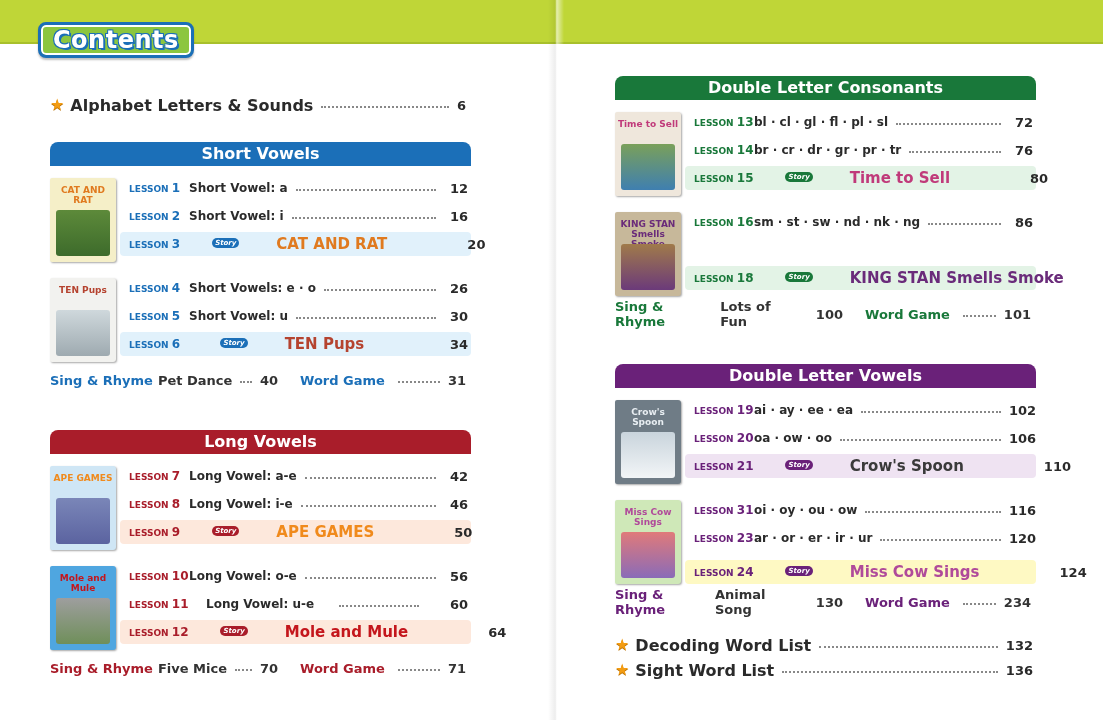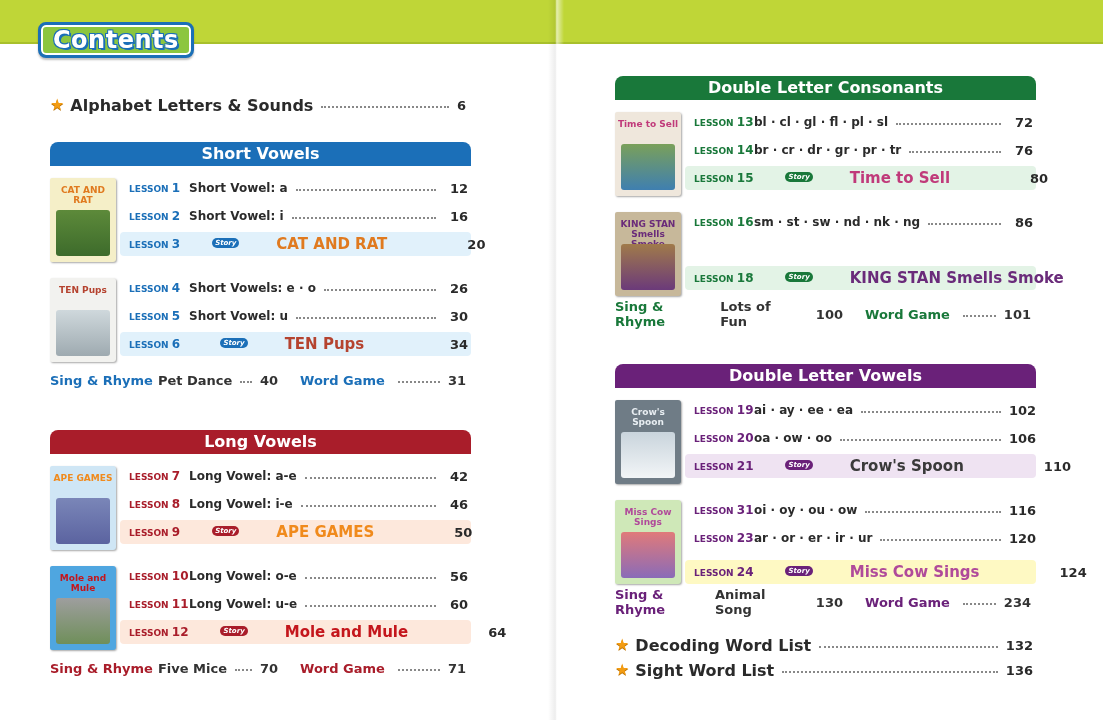--- a/index.html
+++ b/index.html
@@ -159,21 +159,21 @@
       <div class="cover" style="background:#4fa6e0">
                  <span class="cover-title" style="color:#c4161c">Mole and Mule</span>
                  <span class="cover-art" style="background:linear-gradient(#9e9e9e,#6f8f5a)"></span>
                </div>
       <div class="lesson-row" style="top:0px;">
           <span class="lesson-label" style="color:#a91d2a"><span>LESSON</span> <b>10</b></span>
         <span class="lesson-title">Long Vowel: o-e</span>
         <span class="dots"></span>
                  <span class="pg">56</span>
                </div>
-      <div class="lesson-row" style="top:28px;">
+      <div class="lesson-row" style="top:28px;gap:17px;">
           <span class="lesson-label" style="color:#a91d2a"><span>LESSON</span> <b>11</b></span>
         <span class="lesson-title">Long Vowel: u-e</span>
         <span class="dots"></span>
                  <span class="pg">60</span>
                </div>
       <div class="lesson-row story" style="top:56px;background:#fde8dc;">
           <span class="lesson-label" style="color:#a91d2a"><span>LESSON</span> <b>12</b></span>
         <span class="story-tag" style="background:#a91d2a">Story</span>
                    <span class="story-title" style="color:#c4161c">Mole and Mule</span>
         <span class="dots"></span>

